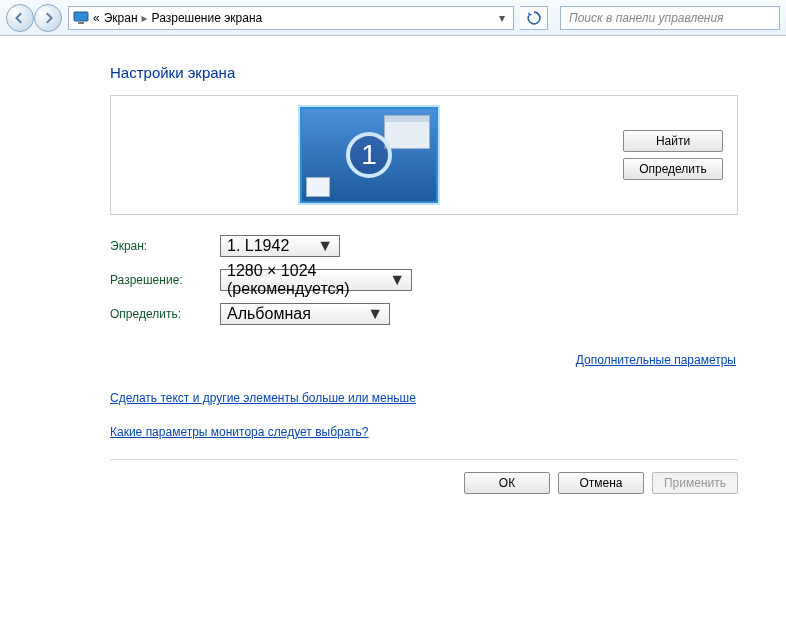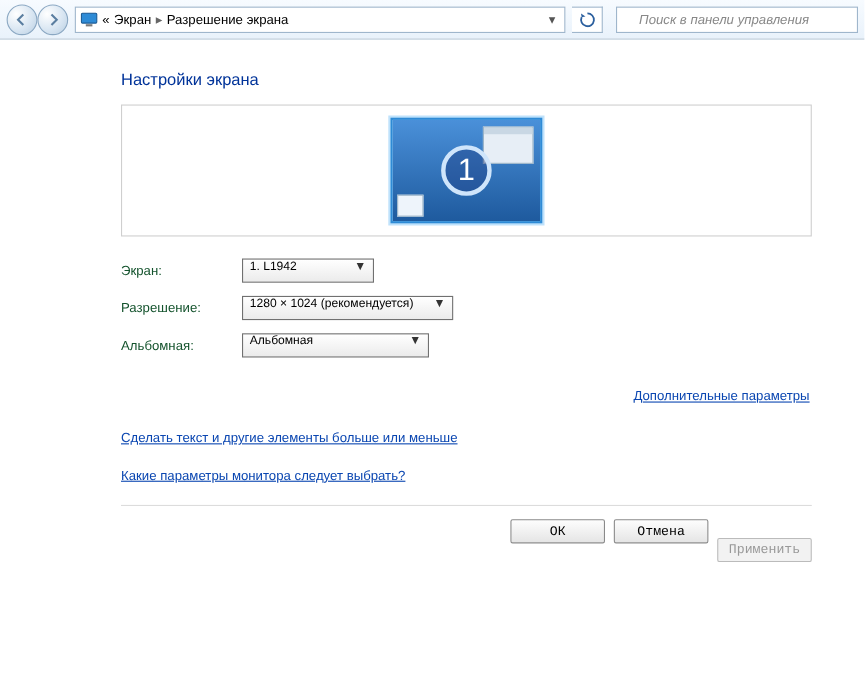--- a/index.html
+++ b/index.html
@@ -64,21 +64,21 @@
     background: #fff;
     display:flex;align-items:center;justify-content:center;
     color: #2b5f9e;
   }
   .search {
     width: 220px; height: 24px;
     border: 1px solid #9fb6cc;
     background: #fff;
     color: #888;
     font-style: italic;
-    padding: 0 20px;
+    padding: 0 8px;
     display:flex;align-items:center;
     margin-left: 6px;
   }
   .content {
     padding: 18px 48px 0 110px;
     border-radius: 27px;
   }
   .page-title {
     color: #003399;
     font-size: 15px;
@@ -142,39 +142,38 @@
     font-size: 12px;
     font-family: inherit;
     cursor: pointer;
     border-radius: 2px;
   }
   .win-btn:disabled {
     color: #999;
     border-color: #bbb;
     background: #f2f2f2;
     cursor: default;
-    margin-top: 17px;
   }
   .form-rows {
     margin-top: 20px;
     display: grid;
     grid-template-columns: 110px 210px;
     row-gap: 12px;
     align-items: center;
   }
   .form-label { color: #14532d; }
   .dd {
     height: 22px;
     border: 1px solid #707070;
     background: linear-gradient(#fff,#ebebeb);
     display: flex;
-    align-items: flex-start;
+    align-items: center;
     padding: 0 6px;
     position: relative;
-    font-size: 11px;
+    font-size: 16px;
     cursor: pointer;
   }
   .dd .dd-arrow {
     margin-left: auto;
     color: #333;
   }
   .dd.narrow { width: 120px; }
   .dd.wide { width: 192px; }
   .dd.med { width: 170px; }
   .link-row {
@@ -196,21 +195,20 @@
   .hr {
     border: none;
     border-top: 1px solid #dcdcdc;
     margin: 20px 0 12px 0;
   }
   .footer-btns {
     display: flex;
     justify-content: flex-end;
     gap: 8px;
     padding-right: 48px;
-    font-family: Liberation Mono, monospace;
   }
   .footer-btns .win-btn { width: 86px; }
 </style>
 </head>
 <body>
 
 <div class="topbar">
   <div class="nav-buttons">
     <div class="nav-btn" title="Назад">
       <svg viewBox="0 0 10 10">
@@ -251,36 +249,40 @@
   <div class="page-title">Настройки экрана</div>
 
   <div class="preview-box">
     <div class="preview-center">
       <div class="monitor-preview">
         <div class="window-icon"></div>
         <div class="taskbar-icon"></div>
         <div class="num-circle">1</div>
       </div>
     </div>
+    <div class="side-buttons">
+      <button class="win-btn">Найти</button>
+      <button class="win-btn">Определить</button>
+    </div>
   </div>
 
   <div class="form-rows">
     <div class="form-label">Экран:</div>
     <div class="dd narrow">
       <span>1. L1942</span>
       <span class="dd-arrow">▼</span>
     </div>
 
     <div class="form-label">Разрешение:</div>
     <div class="dd wide">
       <span>1280 × 1024 (рекомендуется)</span>
       <span class="dd-arrow">▼</span>
     </div>
 
-    <div class="form-label">Альбомная:</div>
+    <div class="form-label">Определить:</div>
     <div class="dd med">
       <span>Альбомная</span>
       <span class="dd-arrow">▼</span>
     </div>
   </div>
 
   <div class="link-row">
     <a class="link">Дополнительные параметры</a>
   </div>
 

